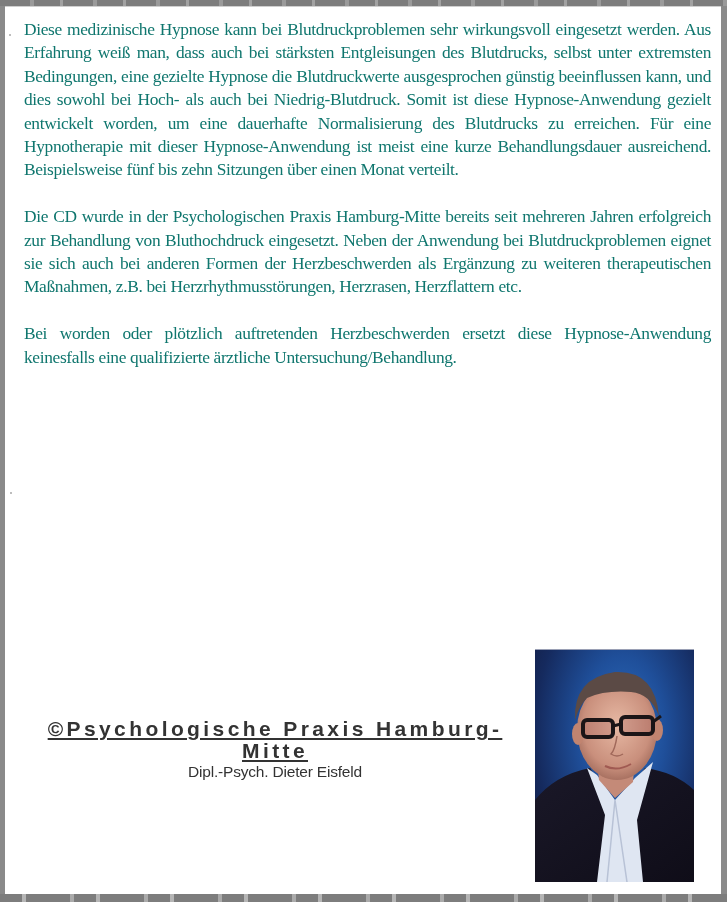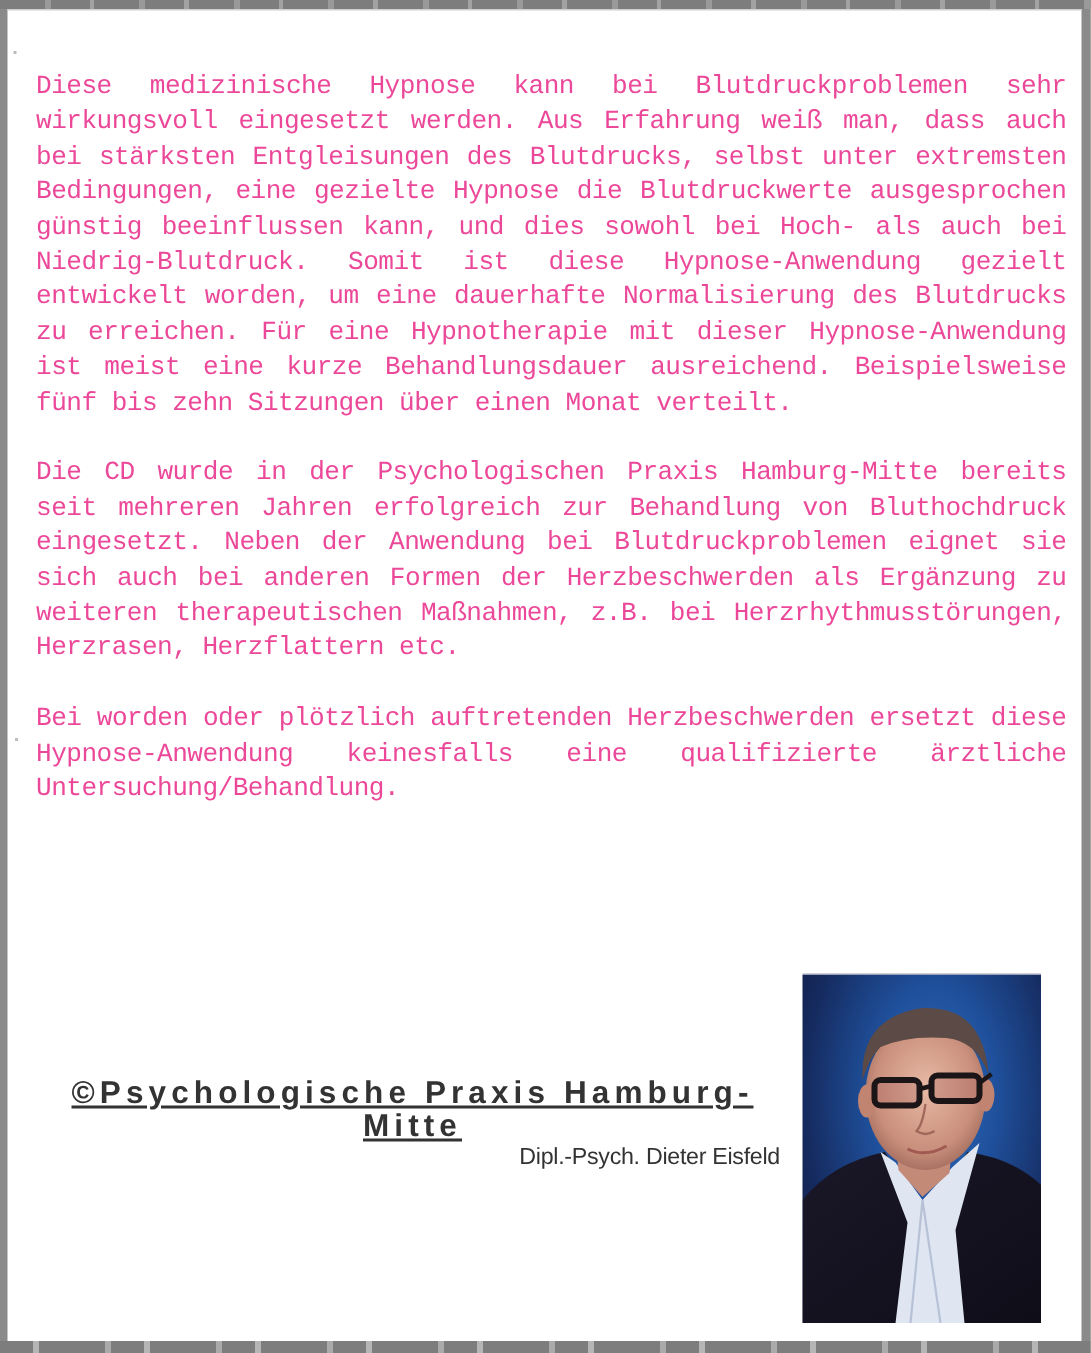--- a/index.html
+++ b/index.html
@@ -33,28 +33,27 @@
       height: 888px;
       background: #ffffff;
       box-sizing: border-box;
       border-top: 1px solid #cfcfcf;
     }
     .body-text {
       position: absolute;
       left: 19px;
       top: 11px;
       width: 687px;
-      font-family: Liberation Mono, monospace;
+      font-family: Liberation Serif, serif;
       font-size: 17.4px;
       line-height: 23.4px;
-      color: #ec4899;
+      color: #0f766e;
       text-align: justify;
       letter-spacing: -0.35px;
       word-spacing: 0px;
-      margin-top: 29px;
     }
     .body-text p {
       margin: 0 0 23.4px 0;
       text-align: justify;
       text-align-last: left;
     }
     .signature {
       position: absolute;
       left: 25px;
       top: 711px;
@@ -70,21 +69,20 @@
       text-decoration: underline;
       text-underline-offset: 2px;
       color: #333333;
       line-height: 22px;
     }
     .sig-line {
       font-size: 15.5px;
       line-height: 20.5px;
       color: #333333;
       letter-spacing: -0.2px;
-      text-align: right;
     }
     .photo {
       position: absolute;
       left: 530px;
       top: 642px;
       width: 159px;
       height: 232px;
       border-top: 1px solid #9aa0b5;
       overflow: hidden;
       background: radial-gradient(ellipse at 55% 35%, #2e6fc0 0%, #1f4f9a 35%, #152a5e 70%, #12183a 100%);

